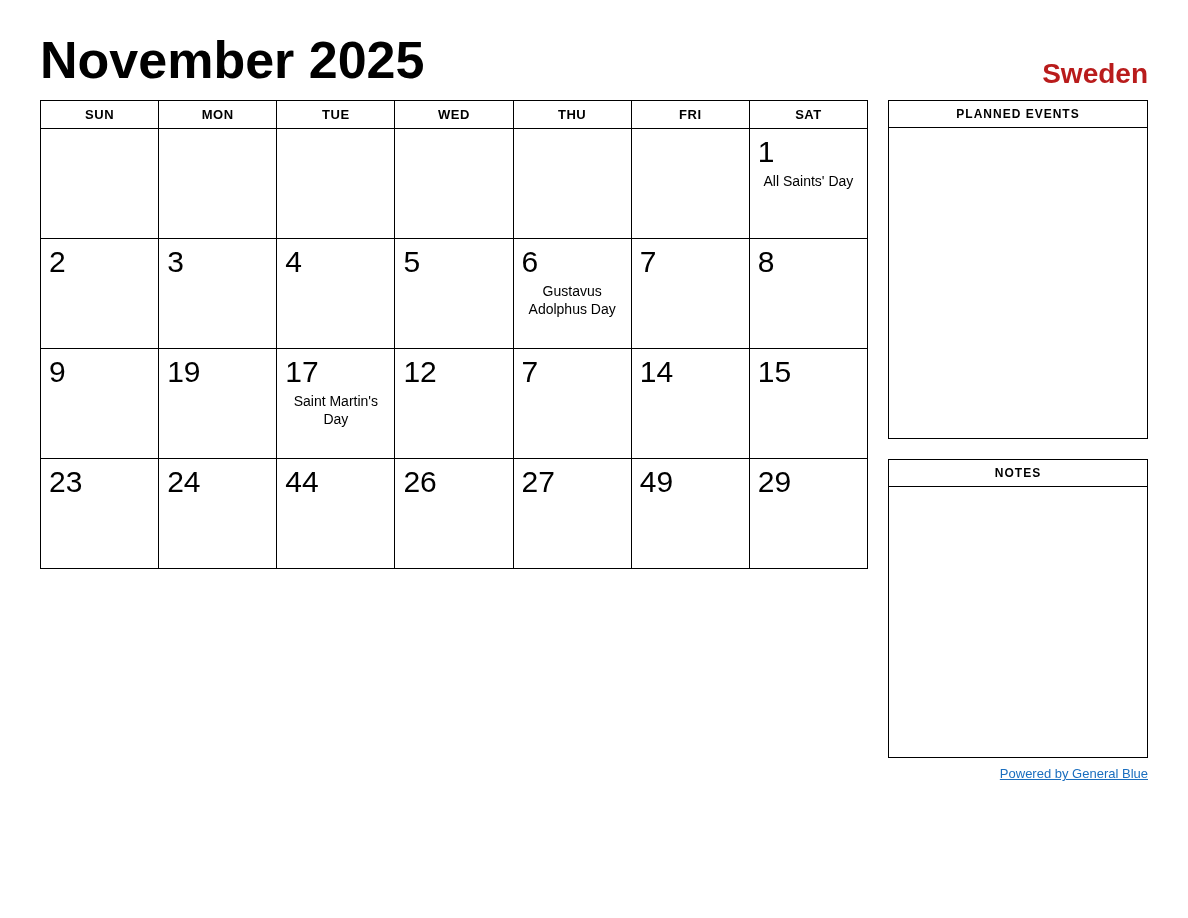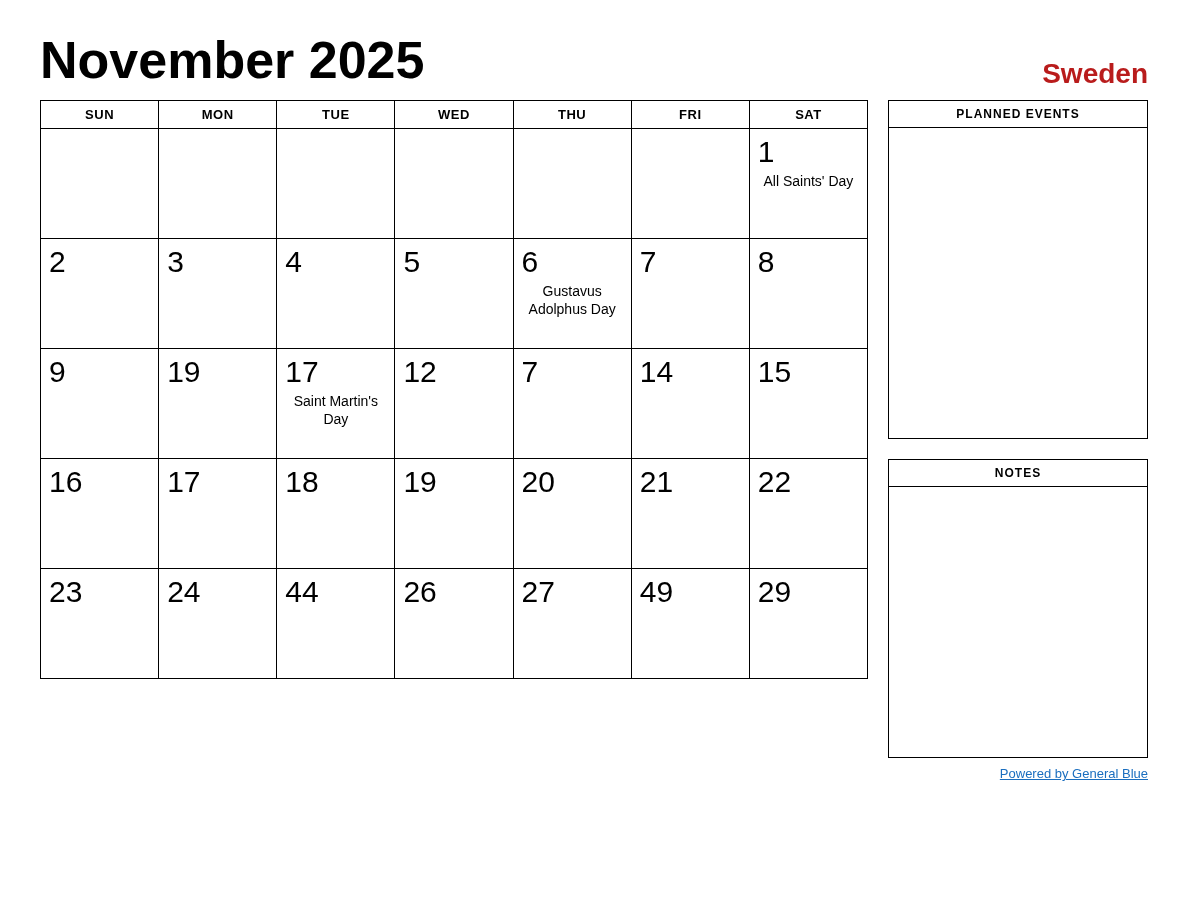--- a/index.html
+++ b/index.html
@@ -185,43 +185,20 @@
               <span class="day-number">12</span>
             </td>
             <td>
               <span class="day-number">7</span>
             </td>
             <td>
               <span class="day-number">14</span>
             </td>
             <td>
               <span class="day-number">15</span>
-            </td>
-          </tr>
-          <tr>
-            <td>
-              <span class="day-number">16</span>
-            </td>
-            <td>
-              <span class="day-number">17</span>
-            </td>
-            <td>
-              <span class="day-number">18</span>
-            </td>
-            <td>
-              <span class="day-number">19</span>
-            </td>
-            <td>
-              <span class="day-number">20</span>
-            </td>
-            <td>
-              <span class="day-number">21</span>
-            </td>
-            <td>
-              <span class="day-number">22</span>
             </td>
           </tr>
           <tr>
             <td>
               <span class="day-number">23</span>
             </td>
             <td>
               <span class="day-number">24</span>
             </td>
             <td>

